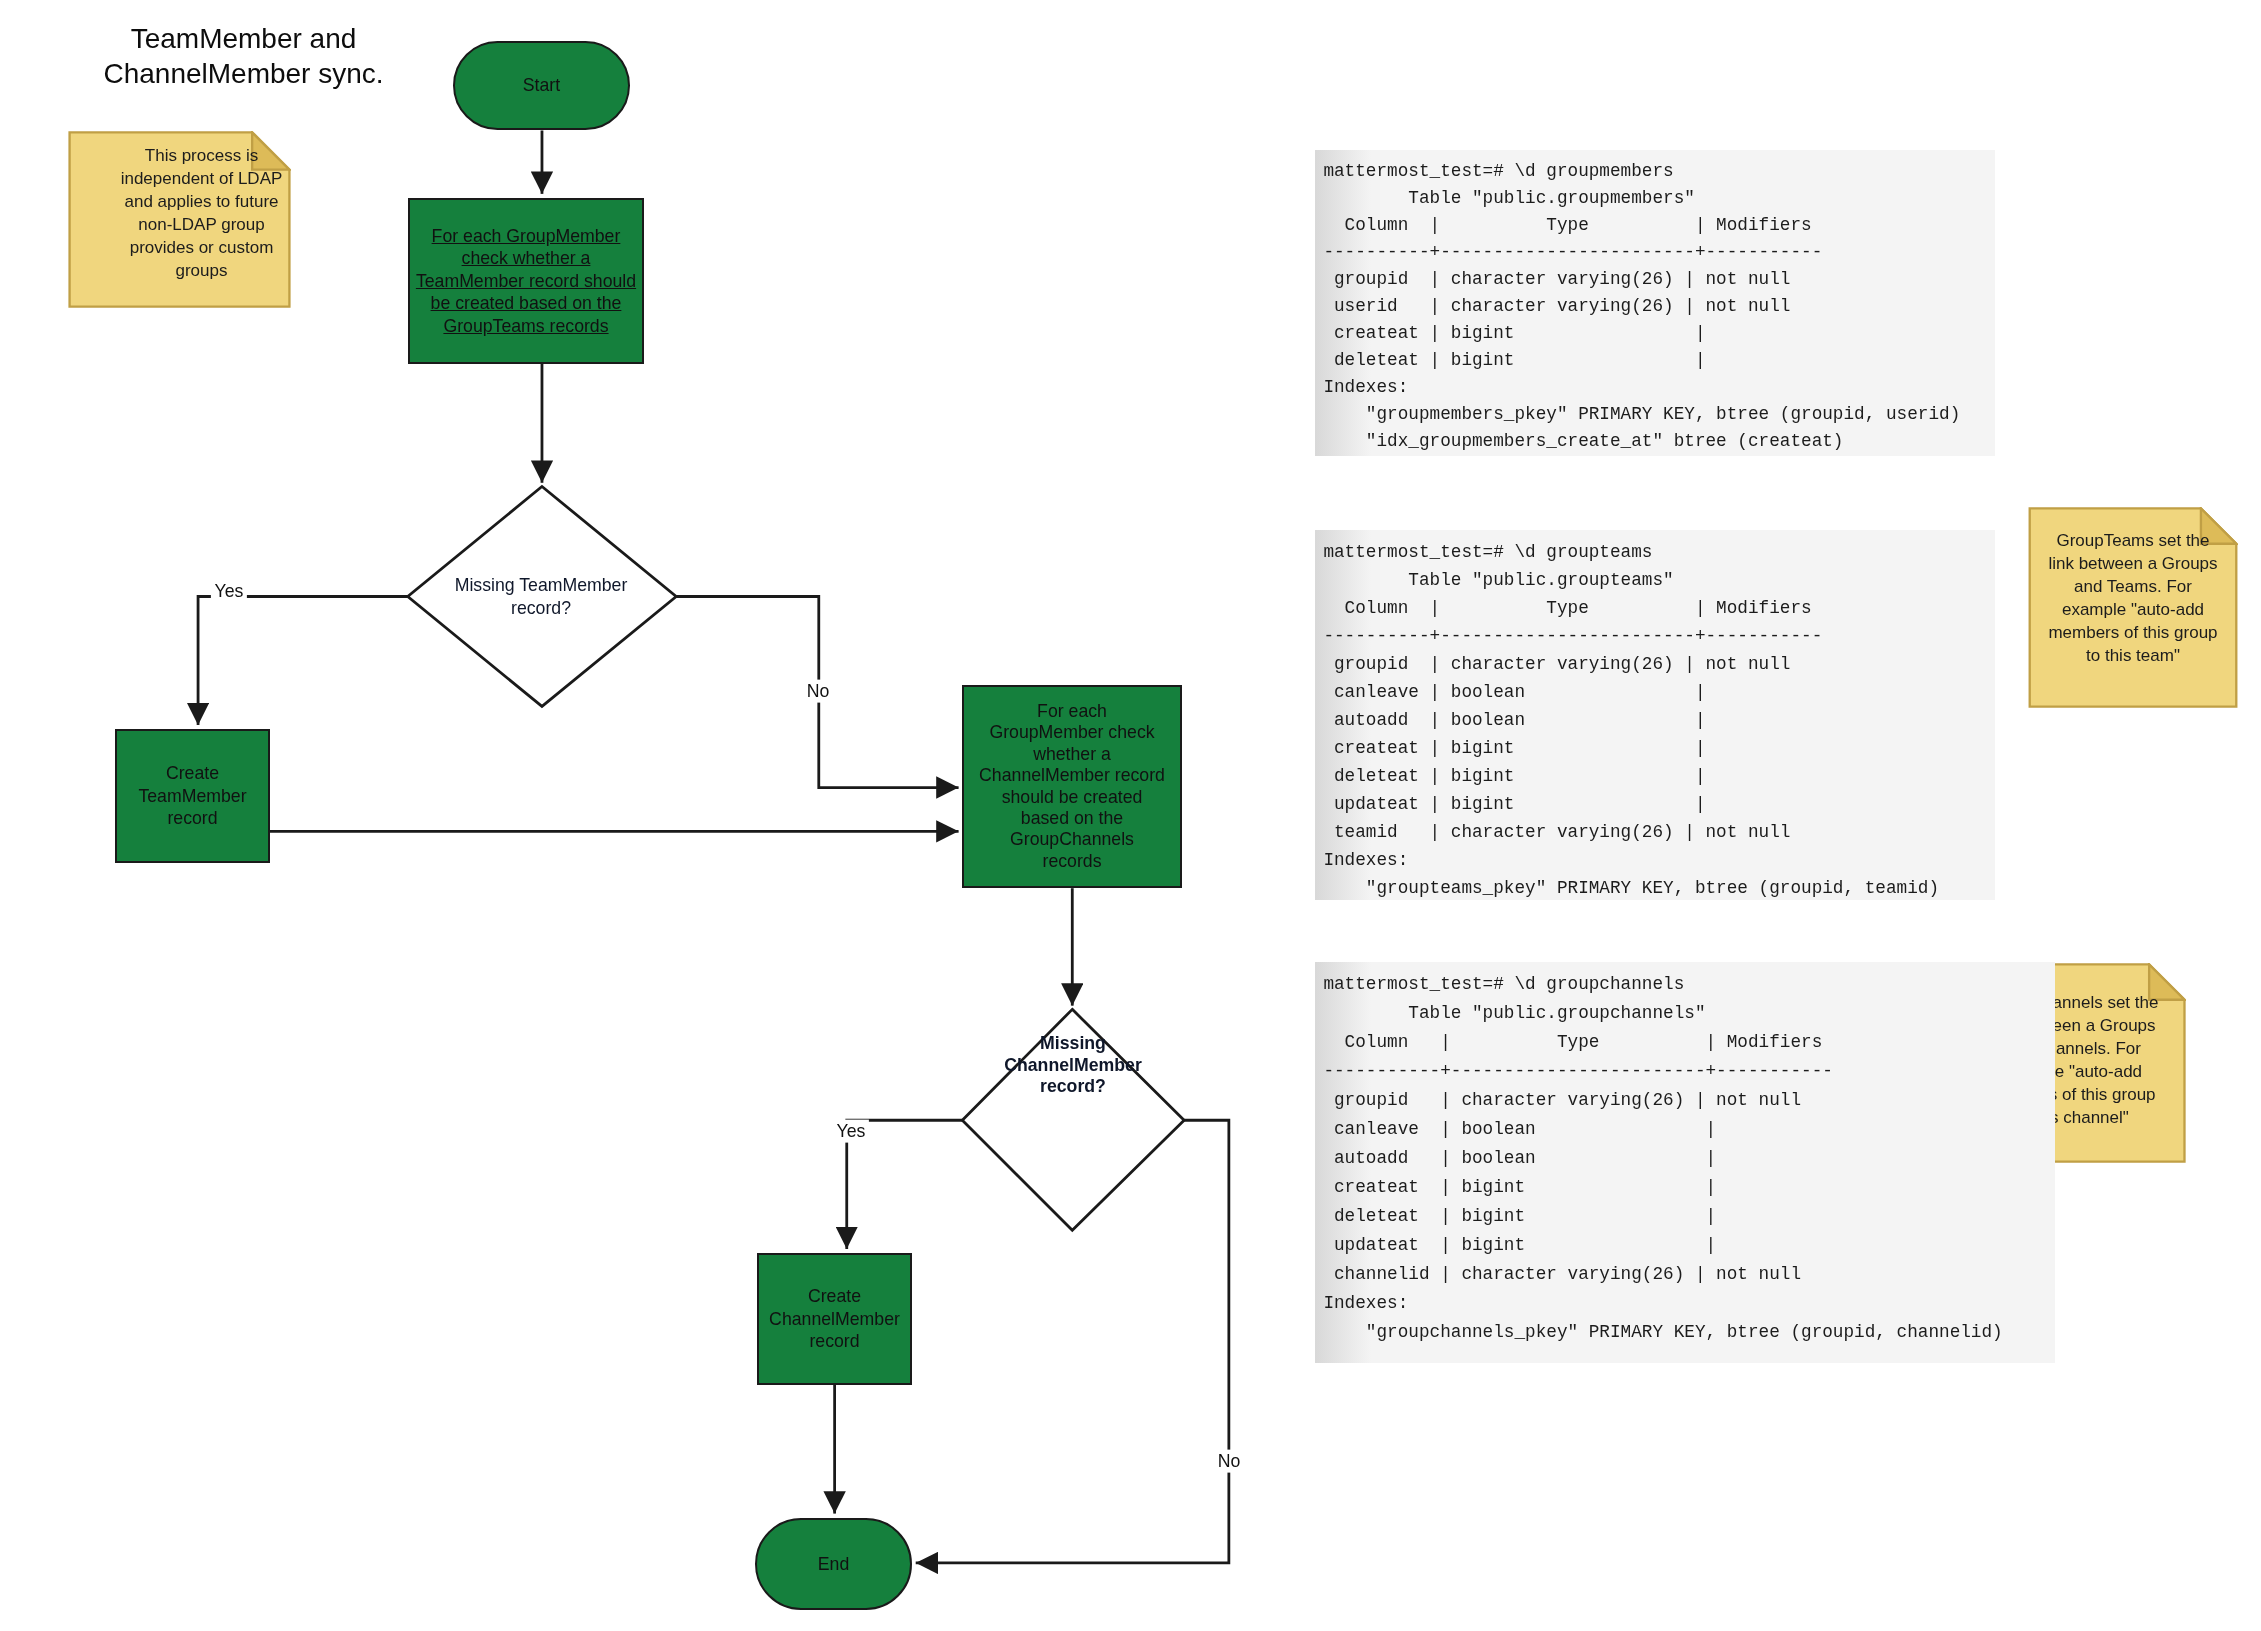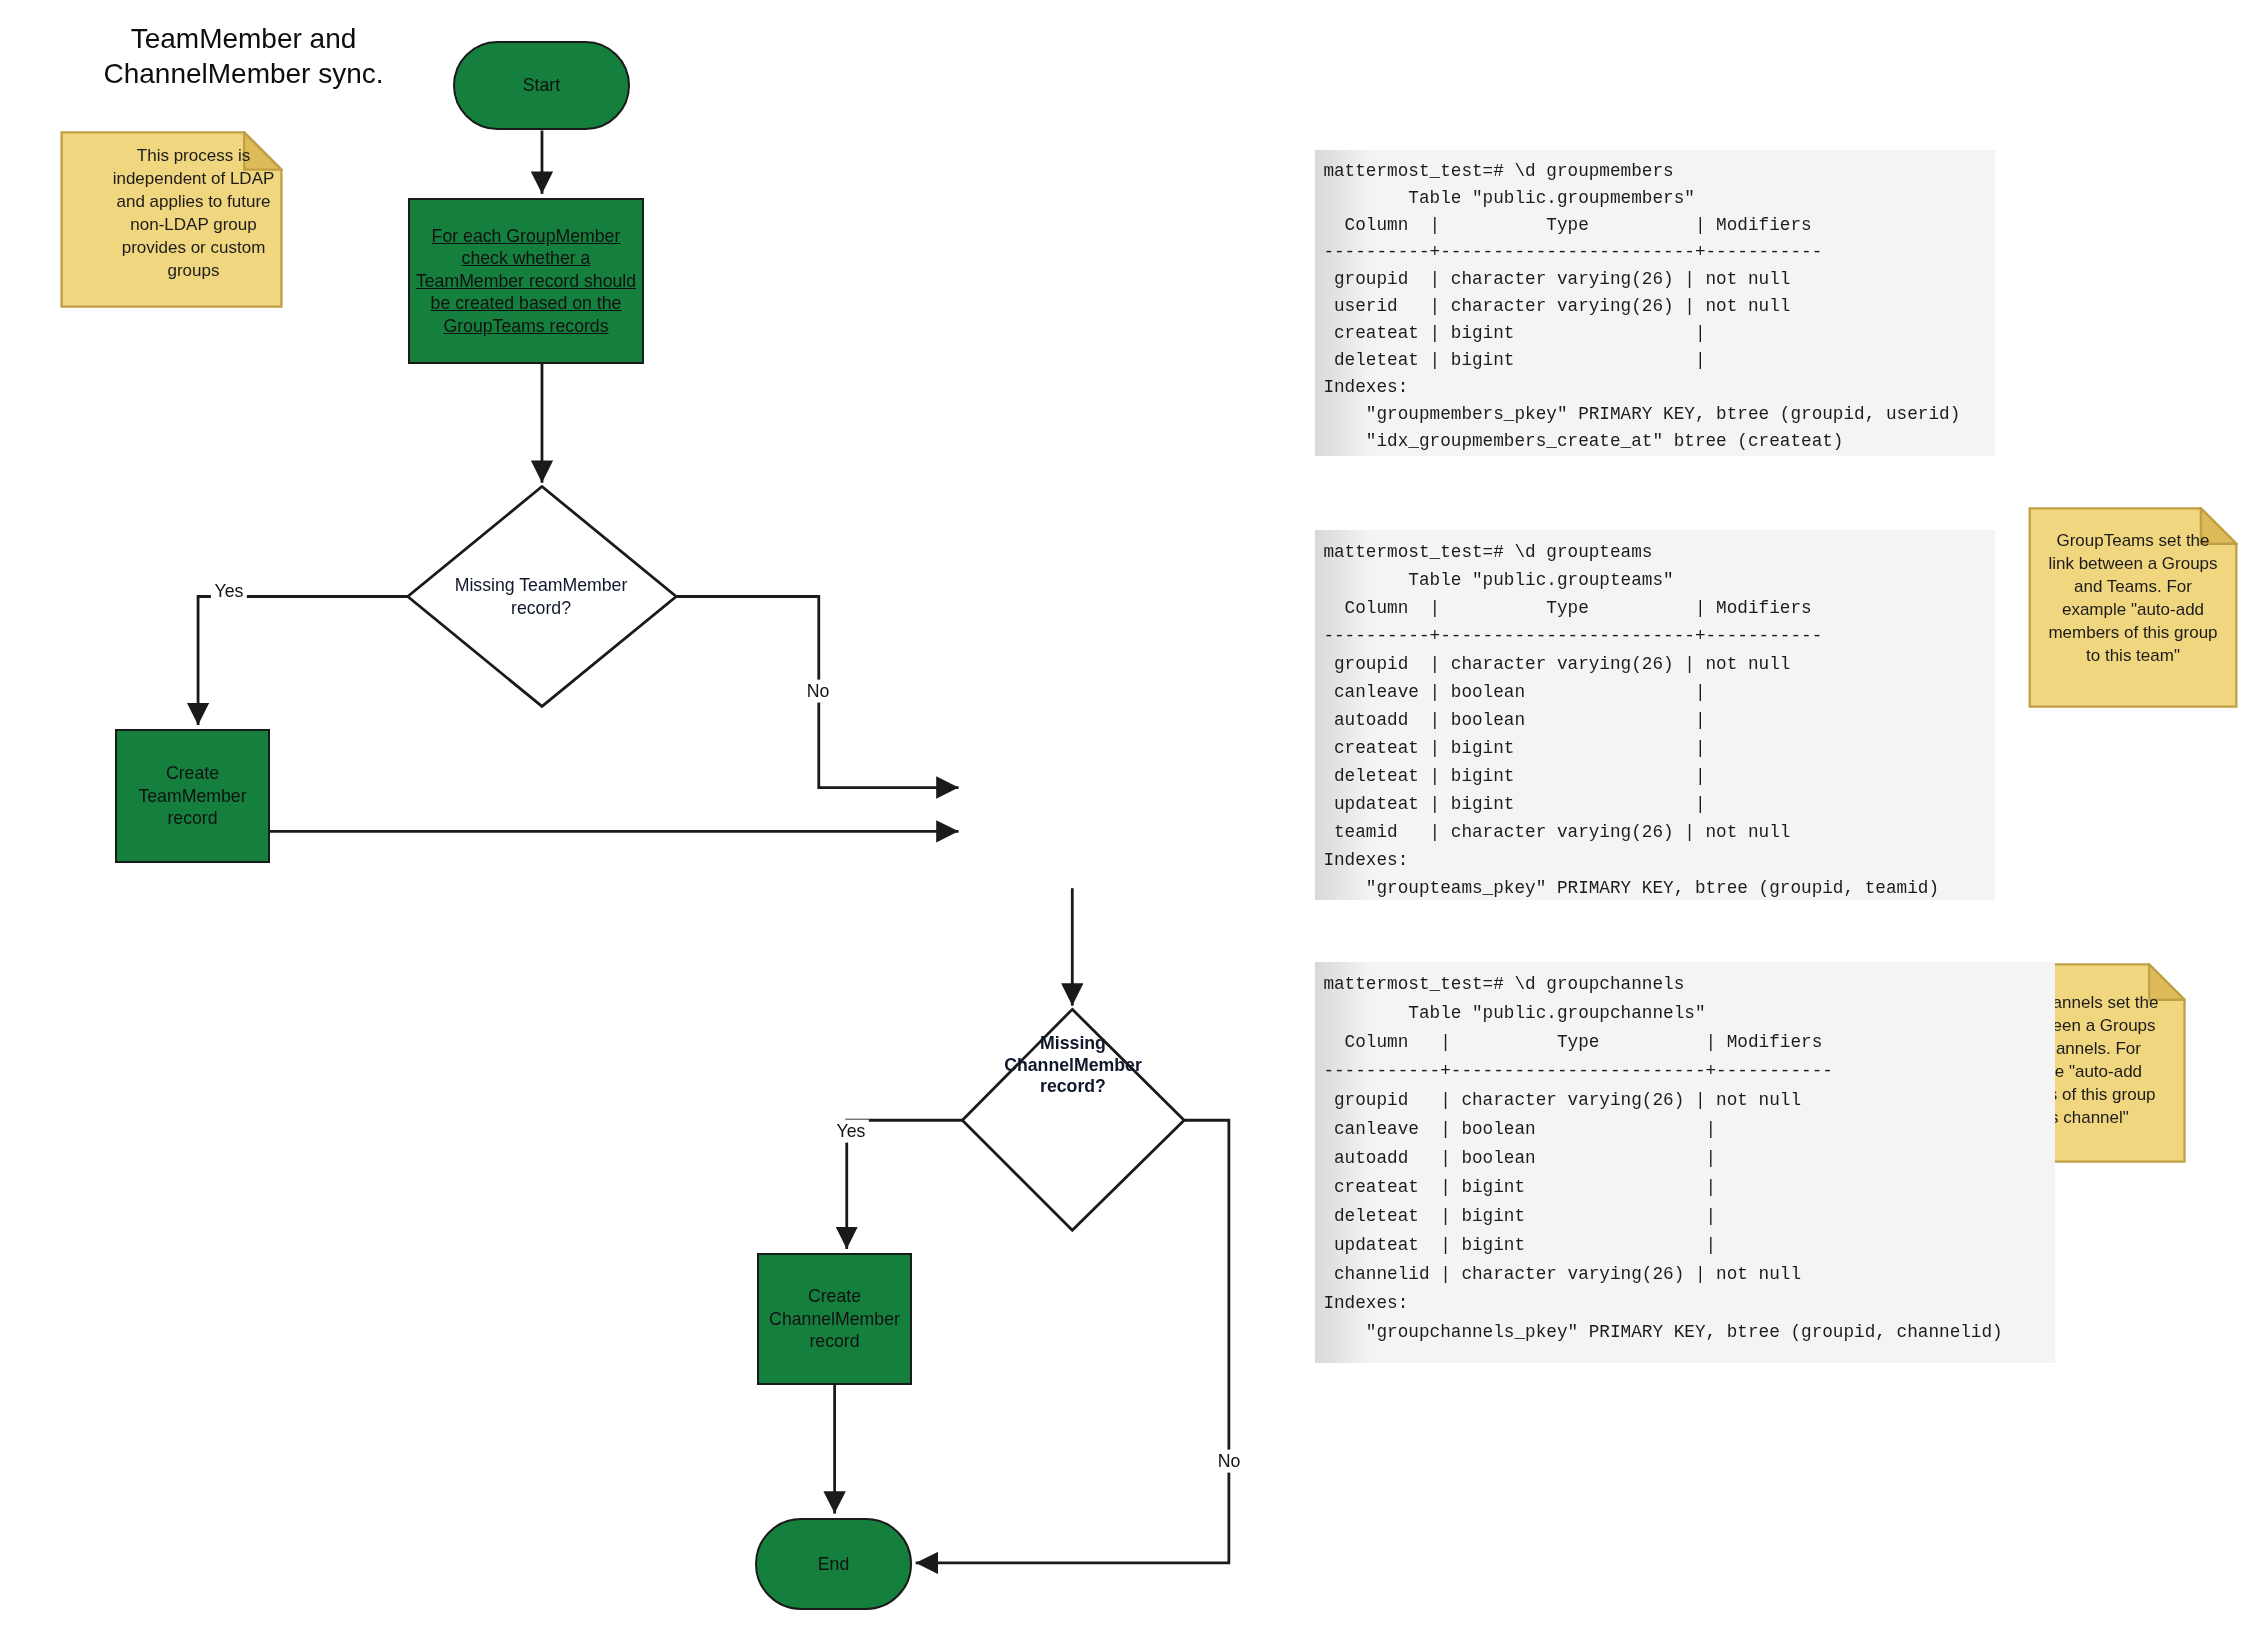--- a/index.html
+++ b/index.html
@@ -108,21 +108,21 @@
     <polyline points="725,640 878,640 878,845 1028,845" marker-end="url(#arw)"></polyline>
     <polyline points="1150,953 1150,1079" marker-end="url(#arw)"></polyline>
     <polyline points="1032,1202 908,1202 908,1340" marker-end="url(#arw)"></polyline>
     <polyline points="895,1486 895,1624" marker-end="url(#arw)"></polyline>
     <polyline points="1270,1202 1318,1202 1318,1677 982,1677" marker-end="url(#arw)"></polyline>
   </svg>
 
   <div class="page-title">TeamMember and
 ChannelMember sync.</div>
 
-  <div class="note" style="left:60px; top:131px; width:267px; height:177px;">
+  <div class="note" style="left:68px; top:131px; width:267px; height:177px;">
     <svg width="223" height="177" viewBox="0 0 239 190">
       <path class="note-shape" d="M1.5,1.5 H197.5 L237.5,41.5 V188.5 H1.5 Z" fill="#f0d67e"></path>
       <path class="note-fold" d="M197.5,1.5 L197.5,41.5 L237.5,41.5 Z" fill="#ddbb58"></path>
     </svg>
     <div class="note-text" style="padding-top:13px;">This process is
 independent of LDAP
 and applies to future
 non-LDAP group
 provides or custom
 groups</div>
@@ -162,20 +162,28 @@
 be created based on the
 GroupTeams records</div>
 
   <div class="diamond-text" style="left:407px; top:574px; width:268px; height:45px;">Missing TeamMember
 record?</div>
 
   <div class="node" style="left:115px; top:729px; width:155px; height:134px;">Create
 TeamMember
 record</div>
 
+  <div class="node" style="left:962px; top:685px; width:220px; height:203px; line-height:21.4px;">For each
+GroupMember check
+whether a
+ChannelMember record
+should be created
+based on the
+GroupChannels
+records</div>
 
   <div class="diamond-text" style="left:962px; top:1032px; width:222px; height:67px; line-height:21.4px;font-weight:bold;">Missing
 ChannelMember
 record?</div>
 
   <div class="node" style="left:757px; top:1253px; width:155px; height:132px;">Create
 ChannelMember
 record</div>
 
   <div class="node stadium" style="left:755px; top:1518px; width:157px; height:92px;">End</div>

